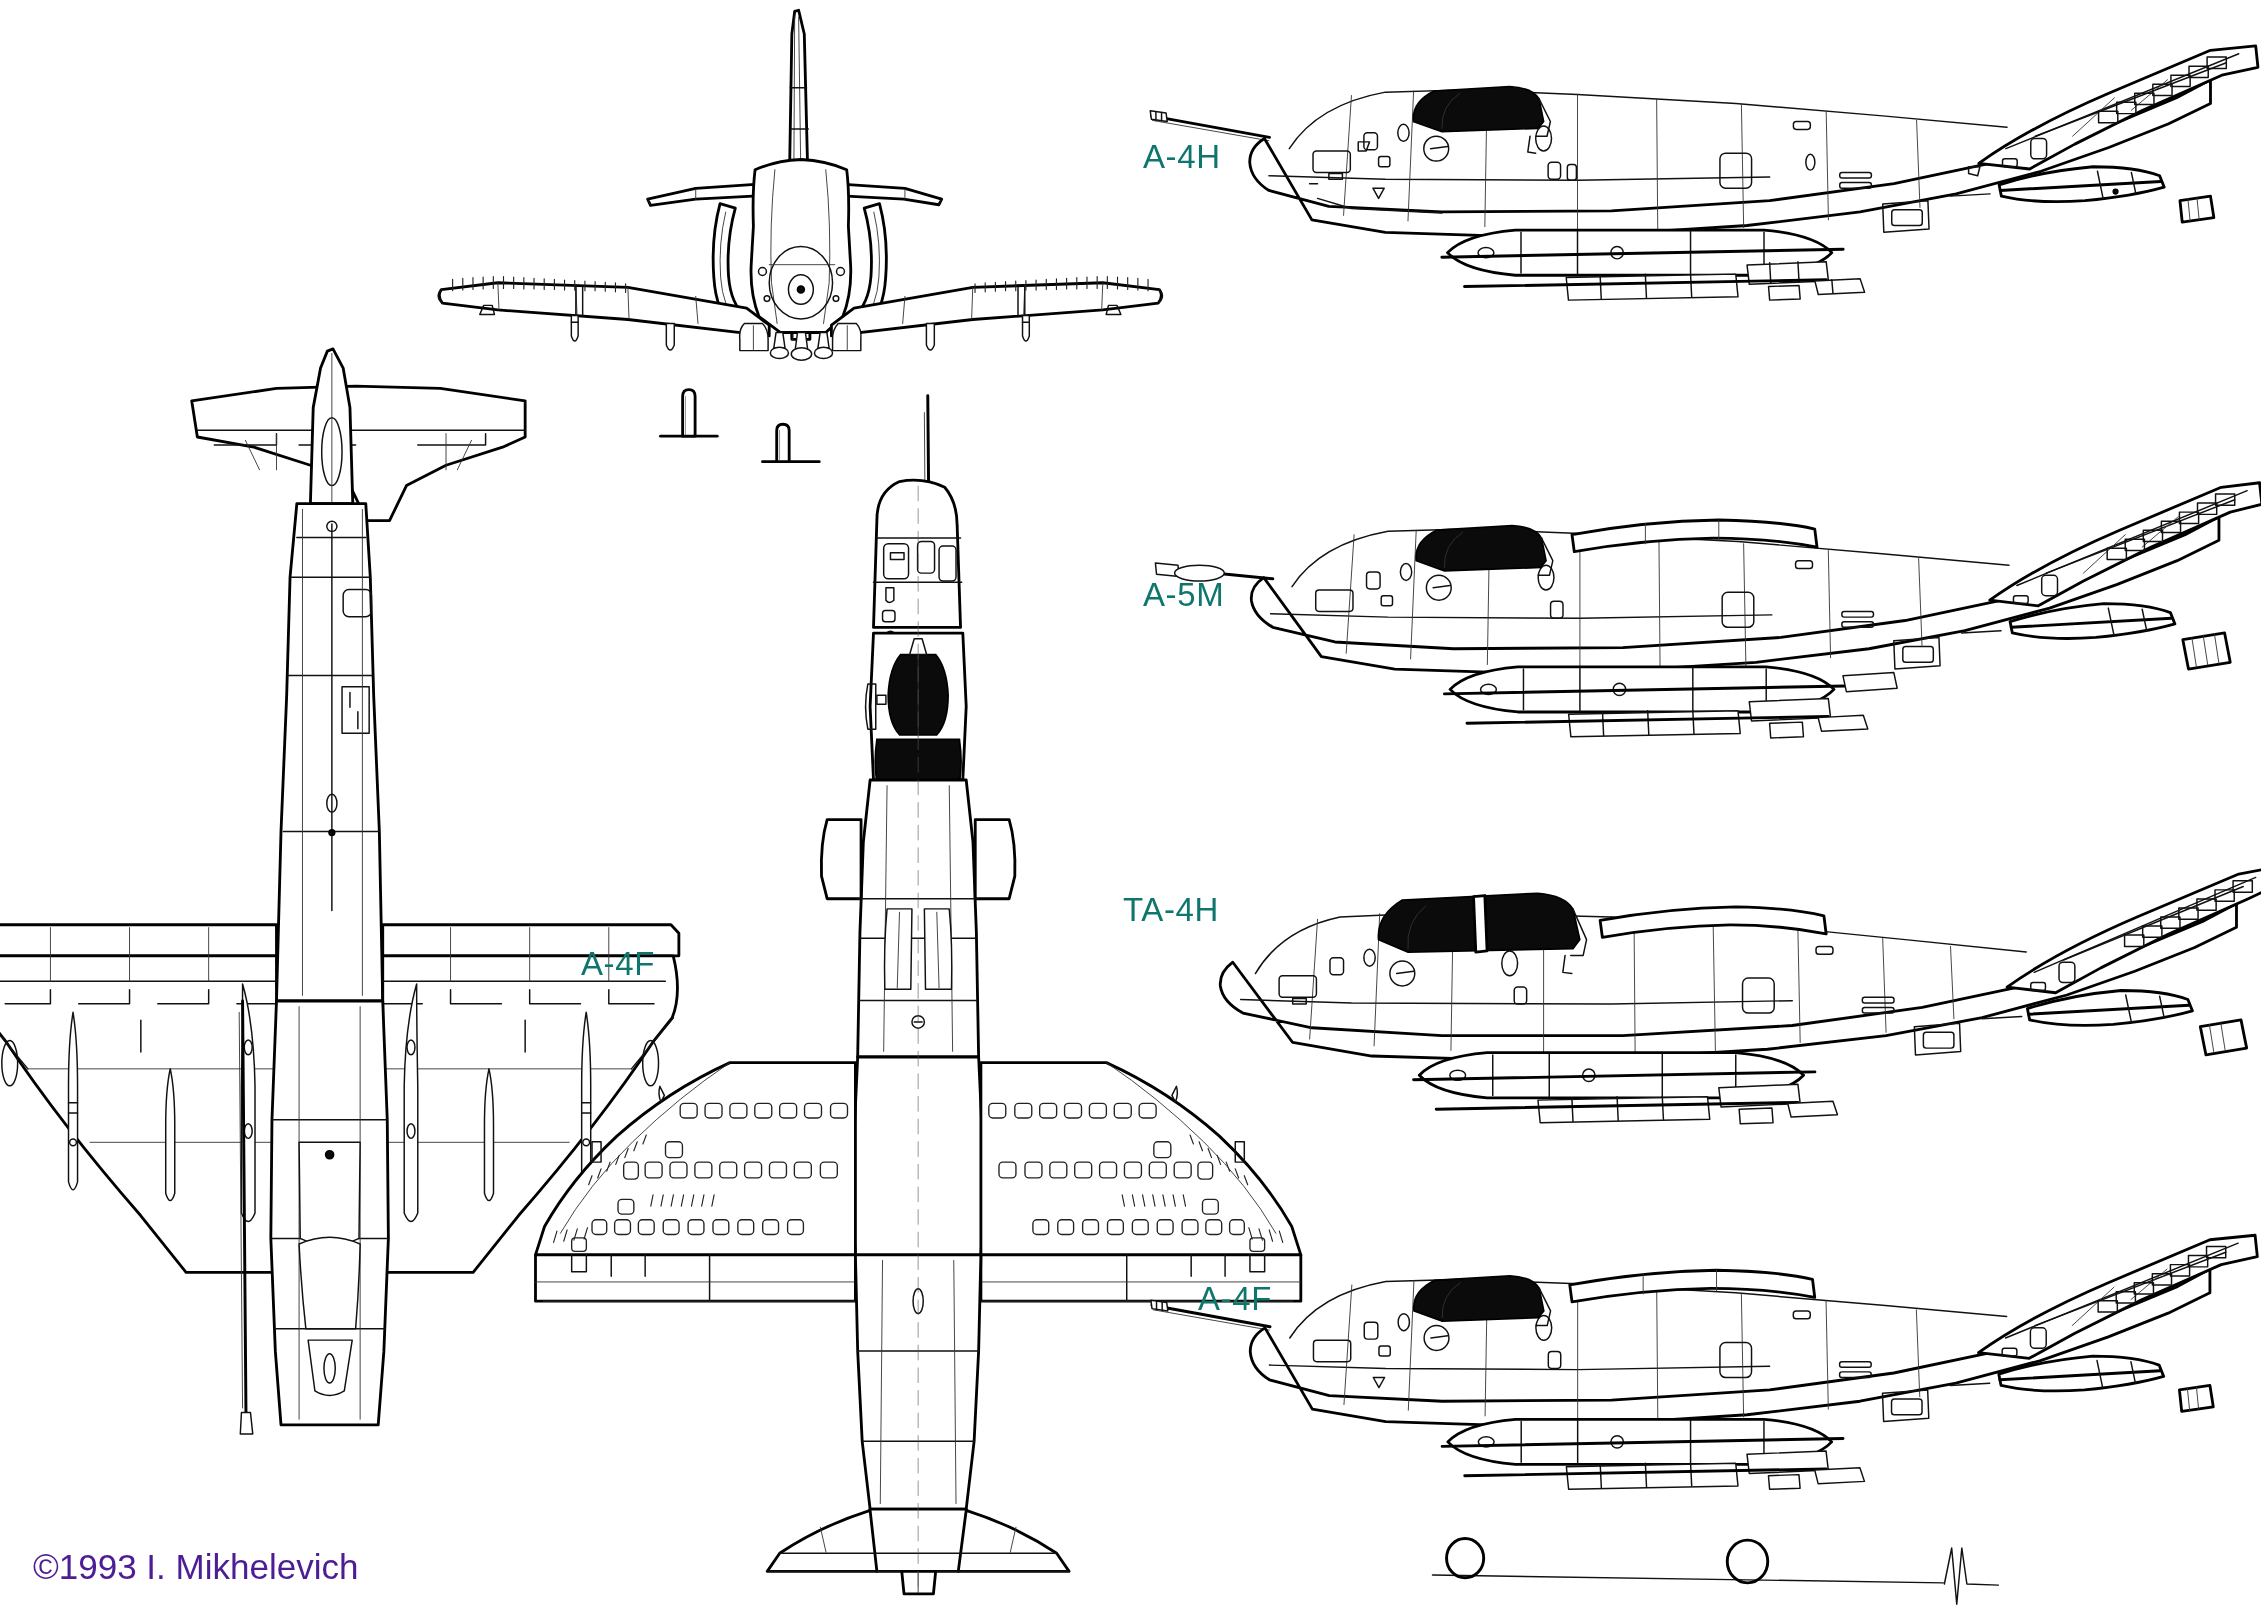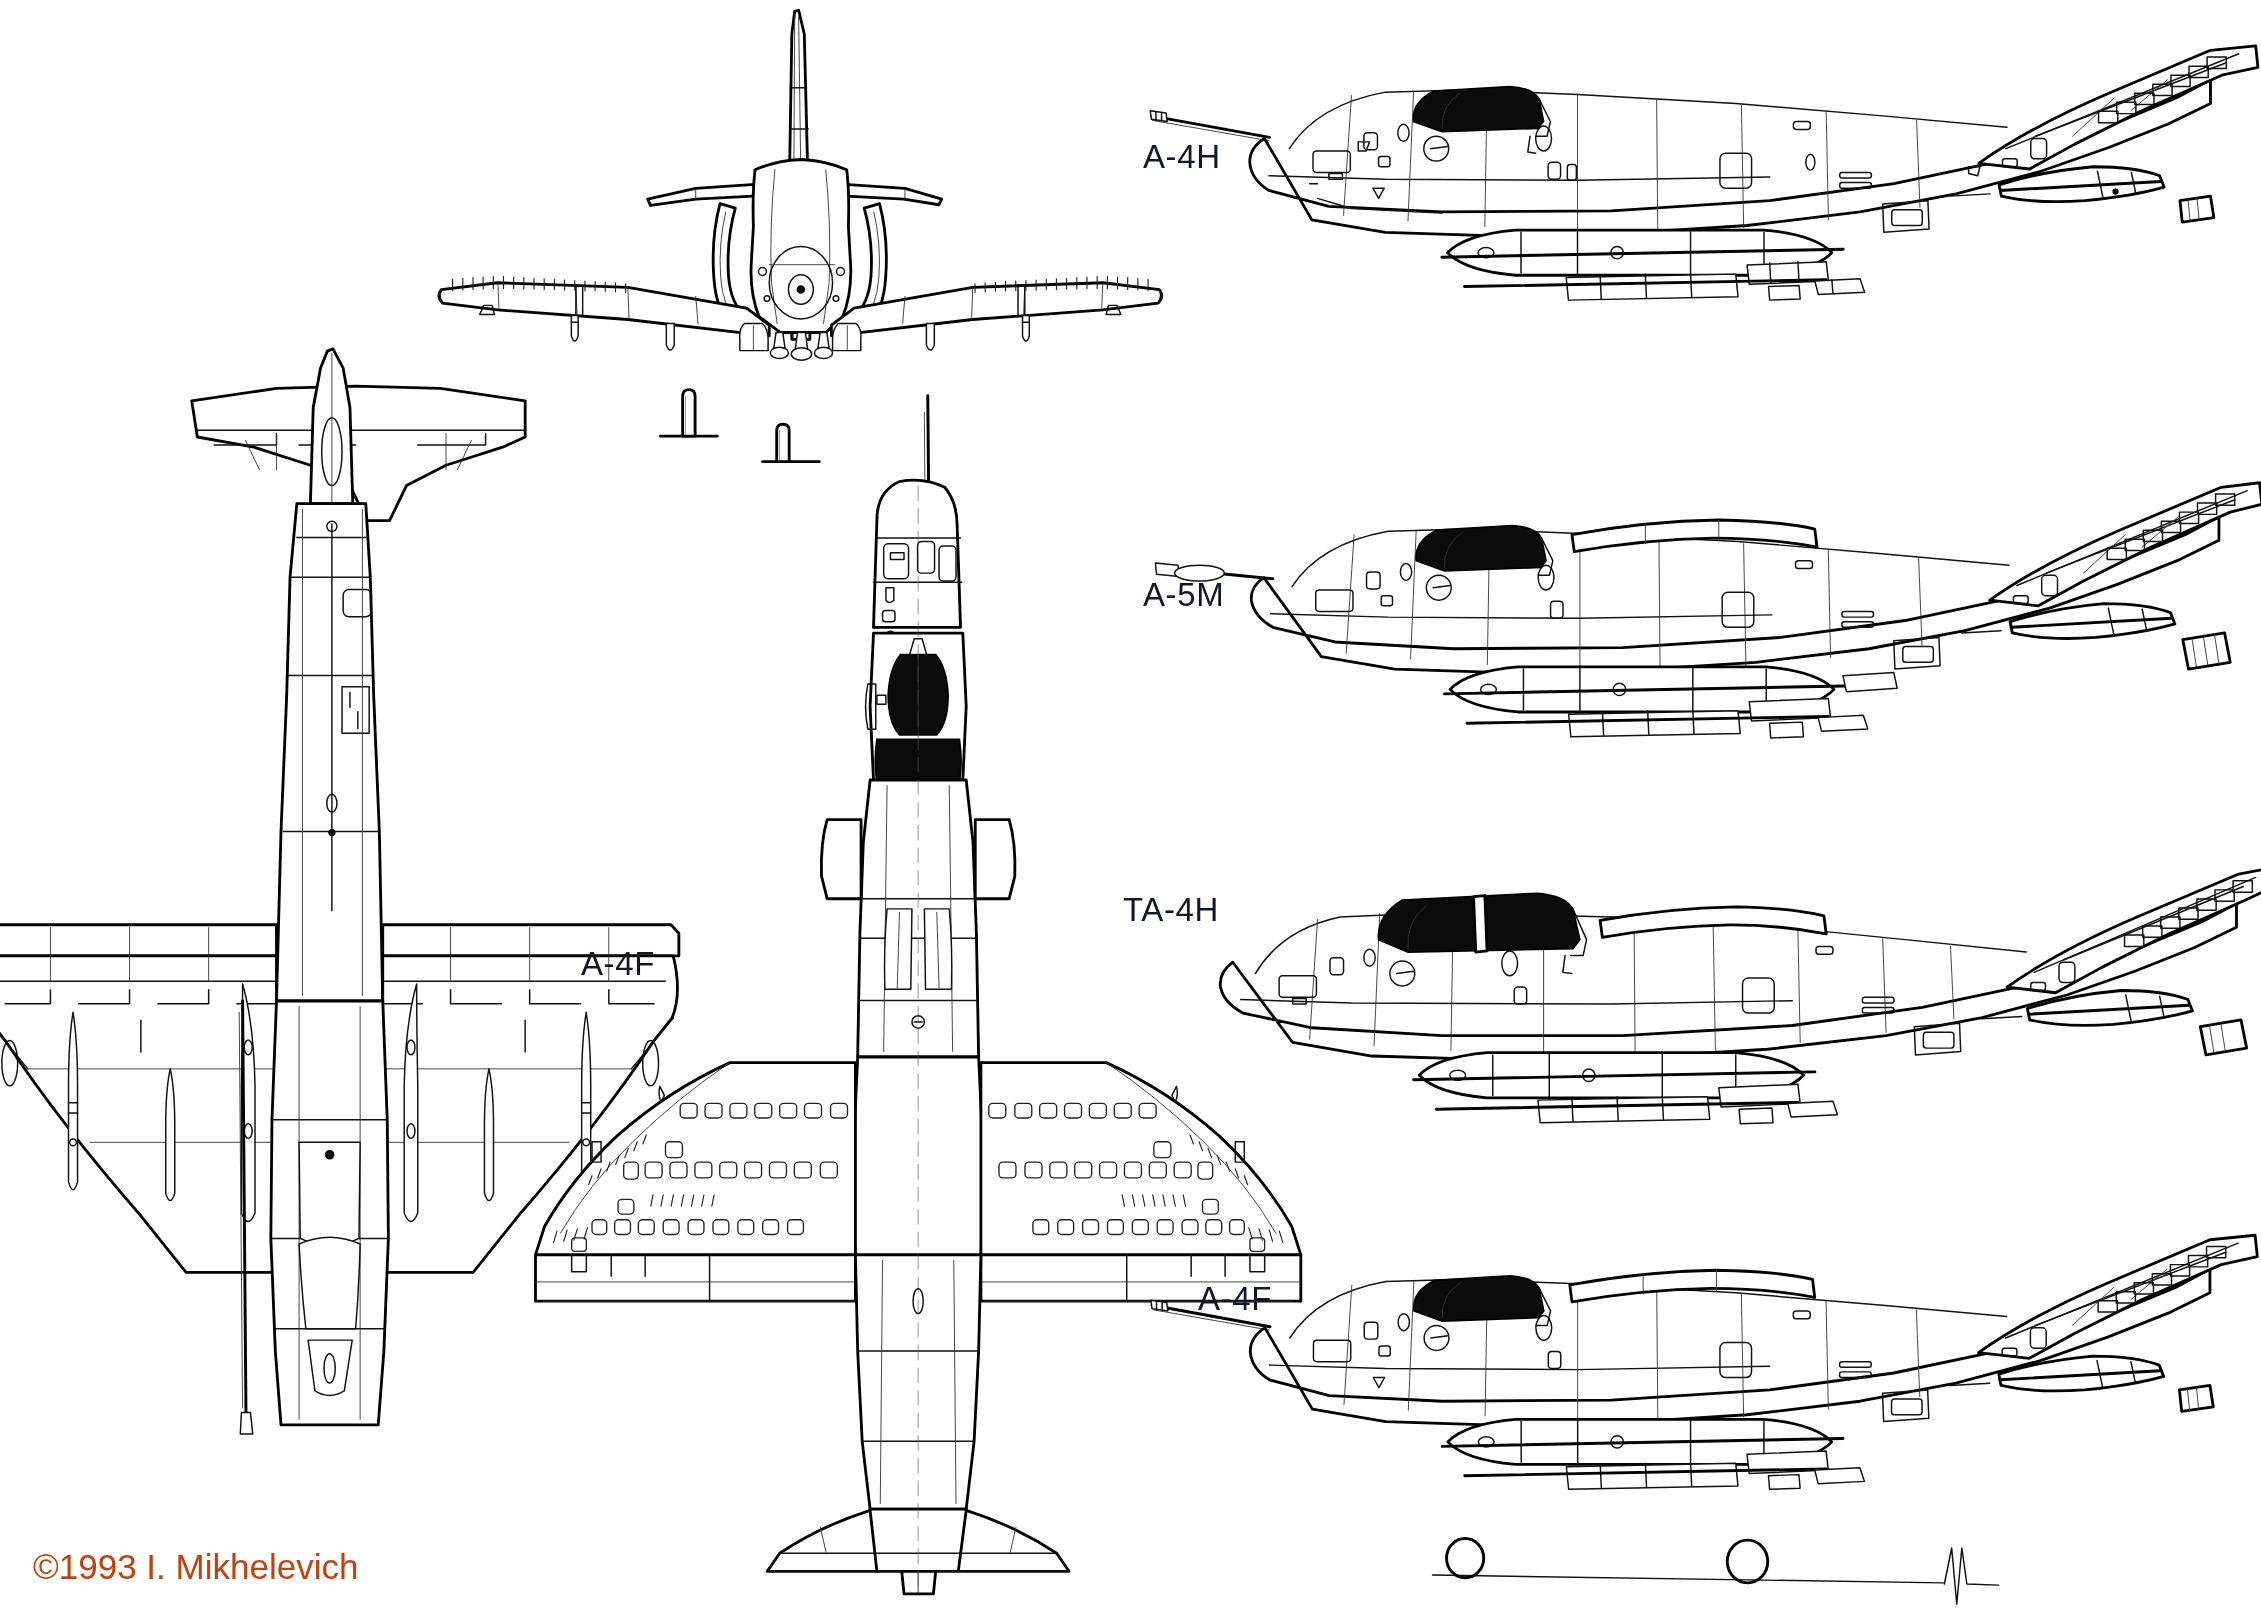--- a/index.html
+++ b/index.html
@@ -16,31 +16,31 @@
     background:#ffffff;
     overflow:hidden;
   }
   .view{position:absolute;}
   .label{
     position:absolute;
     font-family:"Liberation Sans", sans-serif;
     font-size:33px;
     font-weight:400;
     letter-spacing:0.6px;
-    color:#0f172a;
+    color:#0f766e;
     white-space:nowrap;
     line-height:1;
   }
   .copyright{
     position:absolute;
     left:33px;
     top:1549px;
     font-family:"Liberation Sans", sans-serif;
     font-size:35px;
-    color:#c2410c;
+    color:#4c1d95;
     white-space:nowrap;
     line-height:1;
   }
   svg{display:block;overflow:visible;}
   .ln{fill:none;stroke:#111;stroke-width:2.6;stroke-linejoin:round;stroke-linecap:round;}
   .ln-h{fill:none;stroke:#000;stroke-width:5.2;stroke-linejoin:round;stroke-linecap:round;}
   .ln-t{fill:none;stroke:#333;stroke-width:1.6;stroke-linejoin:round;stroke-linecap:round;}
   .ln-f{fill:none;stroke:#555;stroke-width:1.1;stroke-linejoin:round;stroke-linecap:round;}
   .fillw{fill:#ffffff;stroke:#111;stroke-width:2.6;stroke-linejoin:round;}
   .fillw-h{fill:#ffffff;stroke:#000;stroke-width:5.0;stroke-linejoin:round;}

